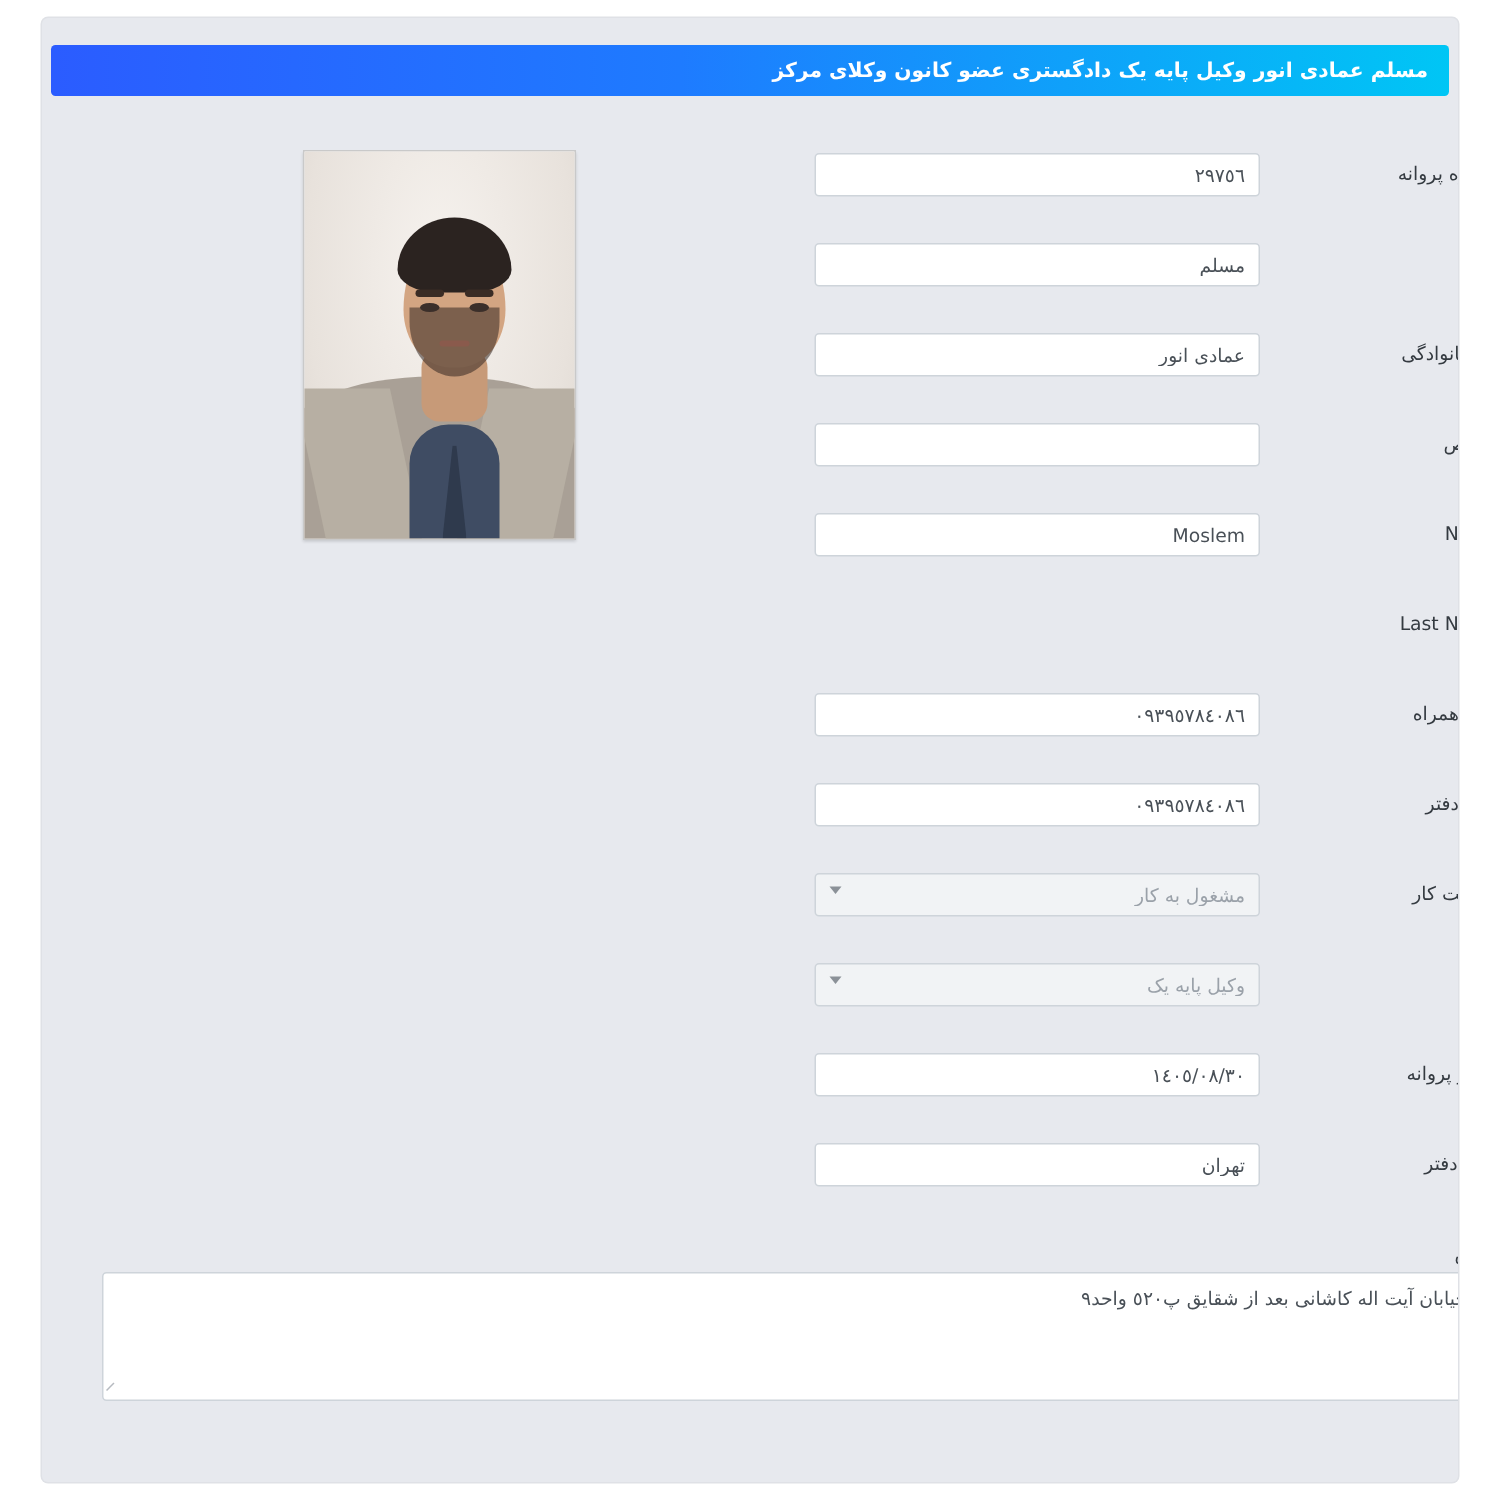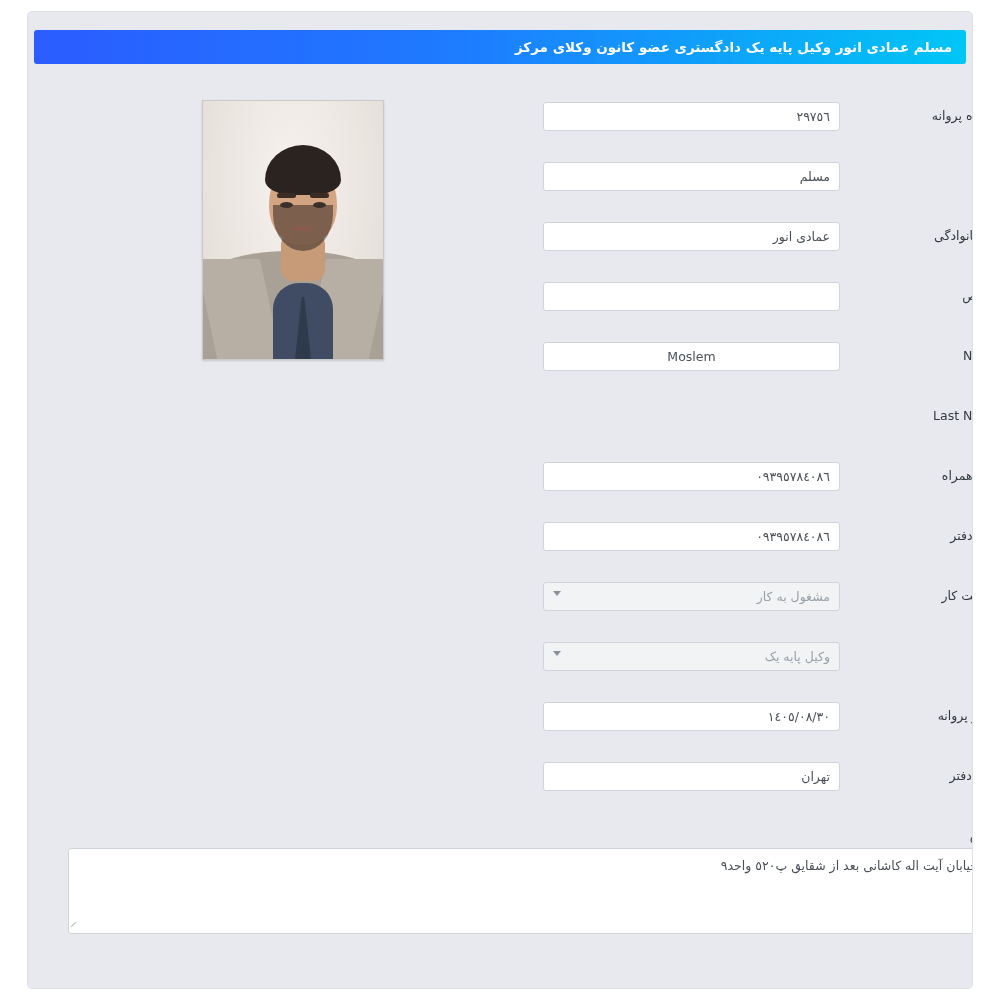--- a/index.html
+++ b/index.html
@@ -199,21 +199,21 @@
     background: #ffffff;
     border: 1px solid #ced4da;
     border-radius: 3px;
     font-size: 12.5px;
     color: #495057;
     padding: 0 9px;
     outline: none;
     font-family: "DejaVu Sans", "Liberation Sans", sans-serif;
   }
   .ctl.rtl { direction: rtl; text-align: right; }
-  .ctl.ltr { direction: ltr; text-align: center; }
+  .ctl.ltr { direction: ltr; text-align: right; }
   .ctl.select {
     background: #f1f3f5;
     color: #9aa1a9;
     direction: rtl;
     text-align: right;
     appearance: none;
     -webkit-appearance: none;
     position: relative;
   }
   .selwrap {

